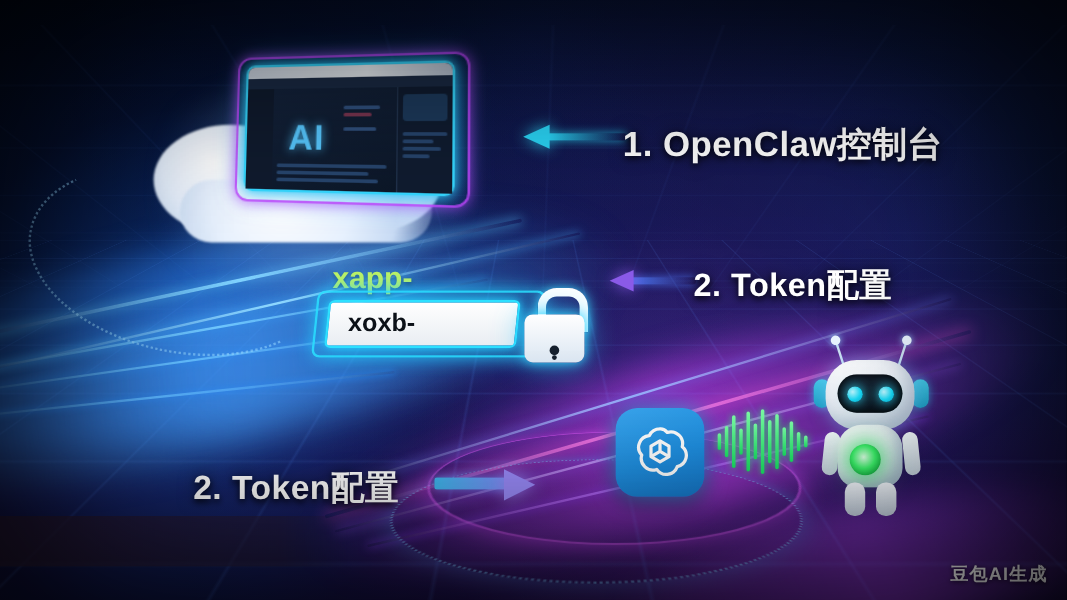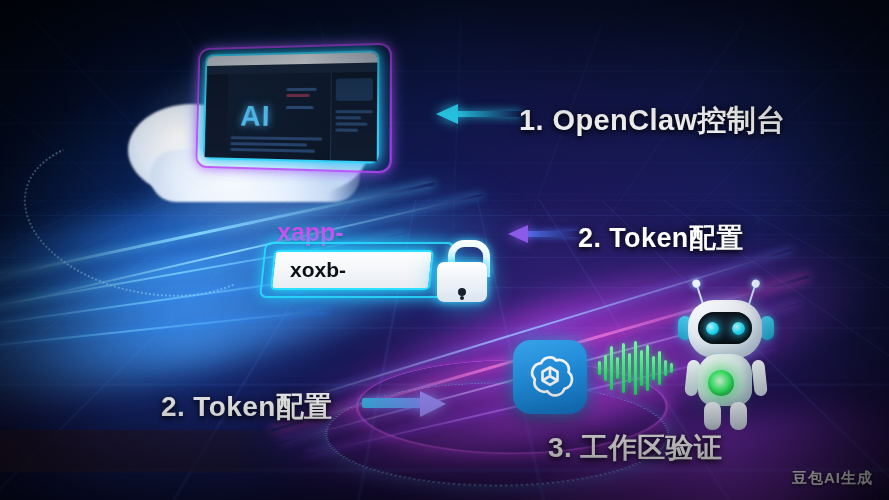--- a/index.html
+++ b/index.html
@@ -75,21 +75,21 @@
     border-radius:5px;background:linear-gradient(180deg,#ffffff,#e9edf2);
     border:2px solid #2de0ff;
     box-shadow:0 0 8px #25d6ff,0 0 22px rgba(30,200,255,.75);
     display:flex;align-items:center;transform:skewX(-6deg);}
   .tokenfield span{transform:skewX(6deg);padding-left:16px;color:#0c1118;
     font-size:21px;font-weight:700;font-family:"Liberation Sans",sans-serif;}
   .tokenouter{position:absolute;left:262px;top:242px;width:186px;height:52px;
     border:2px solid rgba(45,225,255,.9);border-radius:7px;transform:skewX(-6deg);
     box-shadow:0 0 14px rgba(40,210,255,.7),inset 0 0 14px rgba(40,210,255,.3);}
   .xapp{position:absolute;left:277px;top:218px;font-size:25px;font-weight:700;
-    color:#d946ef;text-shadow:0 0 10px rgba(80,190,255,.9),0 2px 4px rgba(0,0,0,.7);}
+    color:#bef264;text-shadow:0 0 10px rgba(80,190,255,.9),0 2px 4px rgba(0,0,0,.7);}
 
   
   .lock{position:absolute;left:437px;top:240px;width:50px;height:62px;}
   .lock-body{position:absolute;left:0;bottom:0;width:50px;height:40px;border-radius:7px;
     background:linear-gradient(180deg,#ffffff,#dbe6f2);
     box-shadow:0 0 10px #39d9ff,0 0 26px rgba(45,200,255,.8);}
   .lock-shackle{position:absolute;left:11px;top:0;width:28px;height:30px;
     border:7px solid #ffffff;border-bottom:none;border-radius:16px 16px 0 0;
     box-shadow:0 0 10px #39d9ff;}
   .lock-key{position:absolute;left:21px;top:48px;width:8px;height:8px;border-radius:50%;
@@ -347,19 +347,18 @@
     <div class="r-arm" style="right:14px;transform:rotate(-6deg);"></div>
     <div class="r-body"></div>
     <div class="r-core"></div>
     <div class="r-leg" style="left:32px;"></div>
     <div class="r-leg" style="left:58px;"></div>
   </div>
 
   <div class="label" style="left:519px;top:101px;font-size:29px;">1. OpenClaw控制台</div>
   <div class="label" style="left:578px;top:220px;font-size:27px;">2. Token配置</div>
   <div class="label" style="left:161px;top:388px;font-size:28px;">2. Token配置</div>
-  <div class="label" style="left:548px;top:429px;font-size:28px;">3. 工作区验证</div>
 
   <div class="wmbar"></div>
   <div class="wm2">豆包AI生成</div>
 
   <div class="vig"></div>
 </div>
 
 </body></html>

